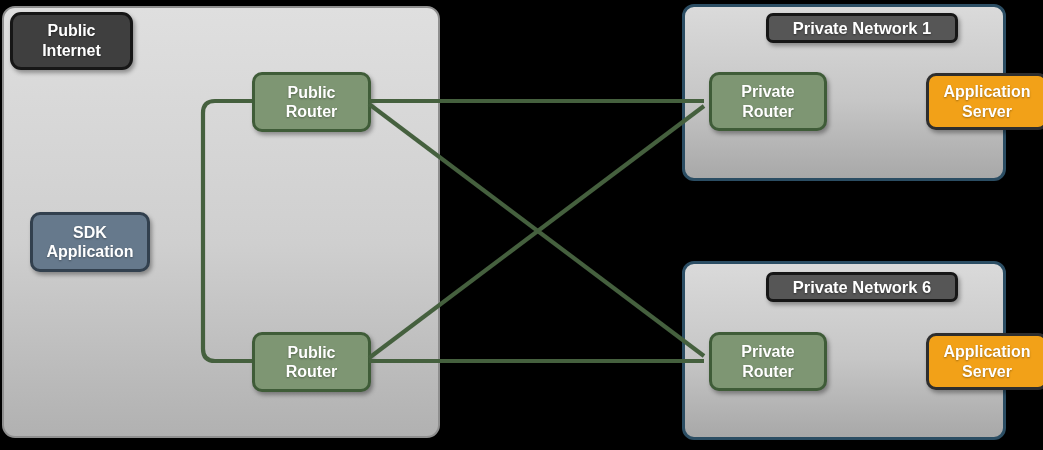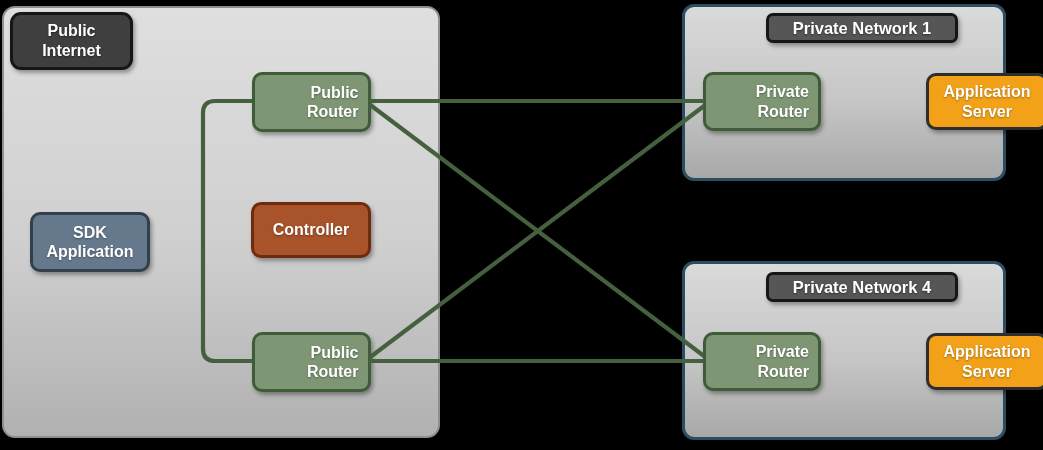--- a/index.html
+++ b/index.html
@@ -79,21 +79,20 @@
     text-align: center;
     text-shadow: 0 1px 2px rgba(0,0,0,0.35);
     border-radius: 10px;
     box-shadow: 2px 3px 4px rgba(0,0,0,0.35);
   }
   .node span { width: 94px; }
 
   .node-green {
     background: var(--router-fill, #7e9673);
     border: 3px solid var(--router-border, #3f5c38);
-    text-align: right;
   }
   .node-slate {
     background: var(--sdk-fill, #66798c);
     border: 3px solid var(--sdk-border, #32404e);
   }
   .node-rust {
     background: var(--controller-fill, #a8532a);
     border: 3px solid var(--controller-border, #6e2c0e);
   }
   .node-amber {
@@ -101,21 +100,21 @@
     border: 3px solid var(--server-border, #2e2e2e);
   }
 
   
   .node-sdk          { left: 26px;  top: 193px; width: 120px; height: 60px; margin-top: 11px; }
   .node-controller   { left: 247px; top: 194px; width: 120px; height: 56px; }
   .node-router-top   { left: 248px; top: 64px;  width: 119px; height: 60px; }
   .node-router-bottom{ left: 248px; top: 324px; width: 119px; height: 60px; }
 
   
-  .node-private-router { left: 18px;  top: 65px; width: 118px; height: 59px; }
+  .node-private-router { left: 24px;  top: 65px; width: 118px; height: 59px; }
   .node-app-server     { left: 209px; top: 66px; width: 122px; height: 57px; margin-left: 32px; }
   .zone-pn2 .node-private-router { top: 68px; }
   .zone-pn2 .node-app-server     { top: 69px; }
 
   
   #connectors {
     position: absolute;
     left: 0; top: 0;
     width: 1043px; height: 450px;
     pointer-events: none;
@@ -131,23 +130,20 @@
 
 <div id="canvas" style="background: rgb(0, 0, 0);">
 
   <div class="zone zone-public">
     <div class="badge badge-public-internet">
       <span>Public Internet</span>
     </div>
     <div class="node node-slate node-sdk">
       <span>SDK Application</span>
     </div>
-    <div class="node node-rust node-controller">
-      <span>Controller</span>
-    </div>
     <div class="node node-green node-router-top">
       <span>Public Router</span>
     </div>
     <div class="node node-green node-router-bottom">
       <span>Public Router</span>
     </div>
   </div>
 
   <div class="zone zone-private zone-pn1">
     <div class="badge badge-network">
@@ -156,21 +152,21 @@
     <div class="node node-green node-private-router">
       <span>Private Router</span>
     </div>
     <div class="node node-amber node-app-server">
       <span>Application Server</span>
     </div>
   </div>
 
   <div class="zone zone-private zone-pn2">
     <div class="badge badge-network">
-      <span>Private Network 4</span>
+      <span>Private Network 6</span>
     </div>
     <div class="node node-green node-private-router">
       <span>Private Router</span>
     </div>
     <div class="node node-amber node-app-server">
       <span>Application Server</span>
     </div>
   </div>
 
   <svg id="connectors" viewBox="0 0 1043 450" aria-hidden="true">

